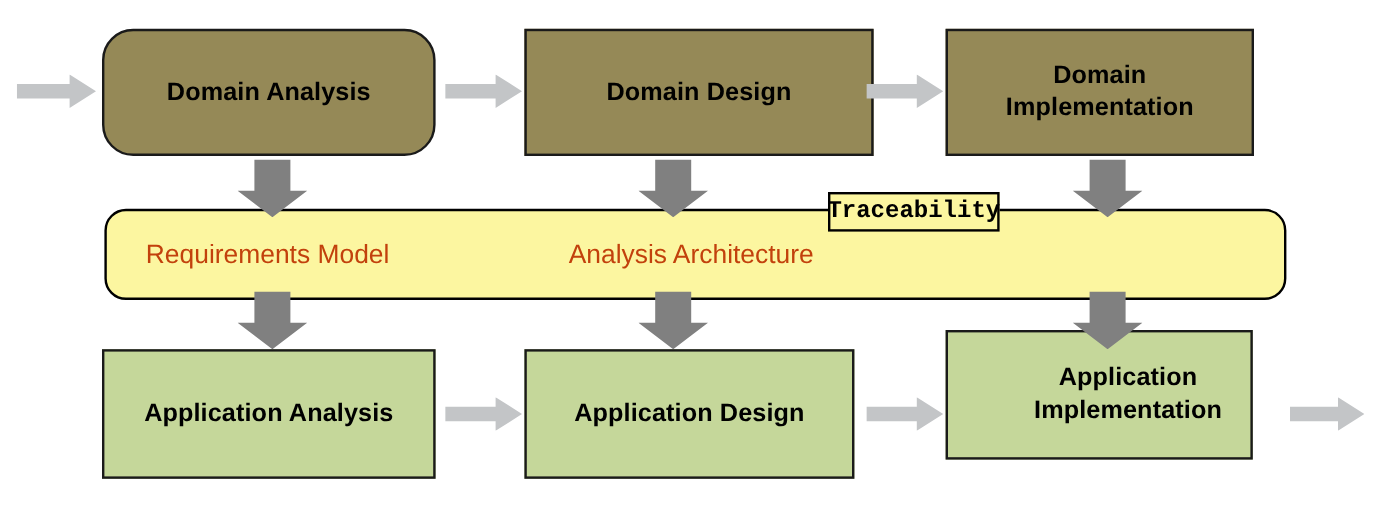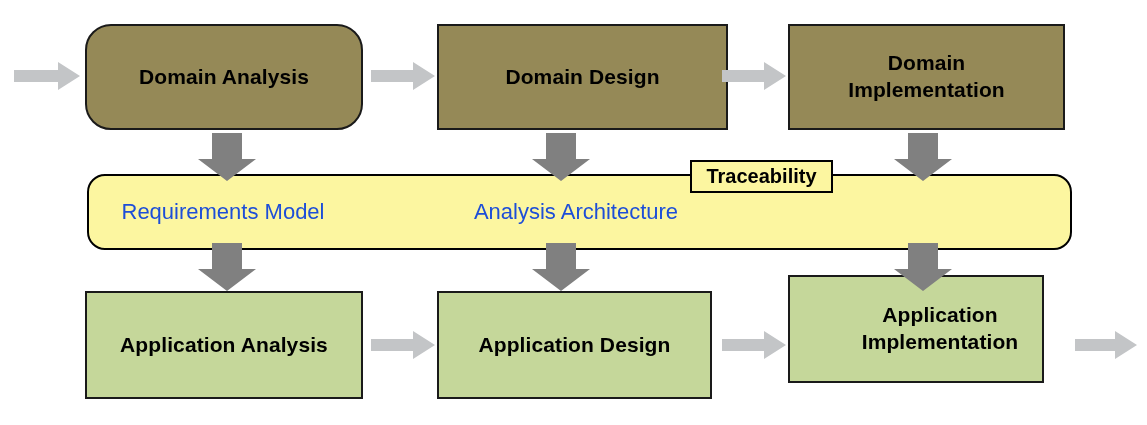--- a/index.html
+++ b/index.html
@@ -45,38 +45,39 @@
     border-radius: 18px;
   }
   .artifact-label {
     position: absolute;
     top: 0;
     height: 100%;
     display: flex;
     align-items: center;
     justify-content: center;
     font-size: 22px;
-    color: #1d4ed8;
+    color: #c2410c;
     white-space: nowrap;
     z-index: 6;
   }
 
   
   #traceability-tag {
     position: absolute;
     box-sizing: border-box;
     background: #fcf6a0;
     border: 2px solid #000000;
     display: flex;
     align-items: center;
     justify-content: center;
     font-weight: bold;
     font-size: 20px;
     color: #000000;
     z-index: 10;
+    font-family: Liberation Mono, monospace;
   }
 
   
   .arrow-right, .arrow-down {
     position: absolute;
   }
   .arrow-right svg, .arrow-down svg { display:block; }
   .arrow-down { z-index: 4; }
 </style>
 </head>
@@ -85,21 +86,21 @@
 <div id="canvas">
 
   <div class="pbox domain" style="left:85px; top:24px; width:278px; height:106px;border-radius:26px;">
     <span>Domain Analysis</span>
   </div>
 
   <div class="pbox domain" style="left:437px; top:24px; width:291px; height:106px;">
     <span>Domain Design</span>
   </div>
 
-  <div class="pbox domain" style="left:788px; top:24px; width:277px; height:106px;">
+  <div class="pbox domain" style="left:788px; top:24px; width:257px; height:106px;">
     <span style="white-space:pre-line;">Domain
 Implementation</span>
   </div>
 
   <div id="artifact-band" style="left:87px; top:174px; width:985px; height:76px;"></div>
 
   <div class="artifact-label" style="left:87px; top:174px; width:272px; height:76px;">Requirements Model</div>
 
   <div class="artifact-label" style="left:440px; top:174px; width:272px; height:76px;">Analysis Architecture</div>
 

